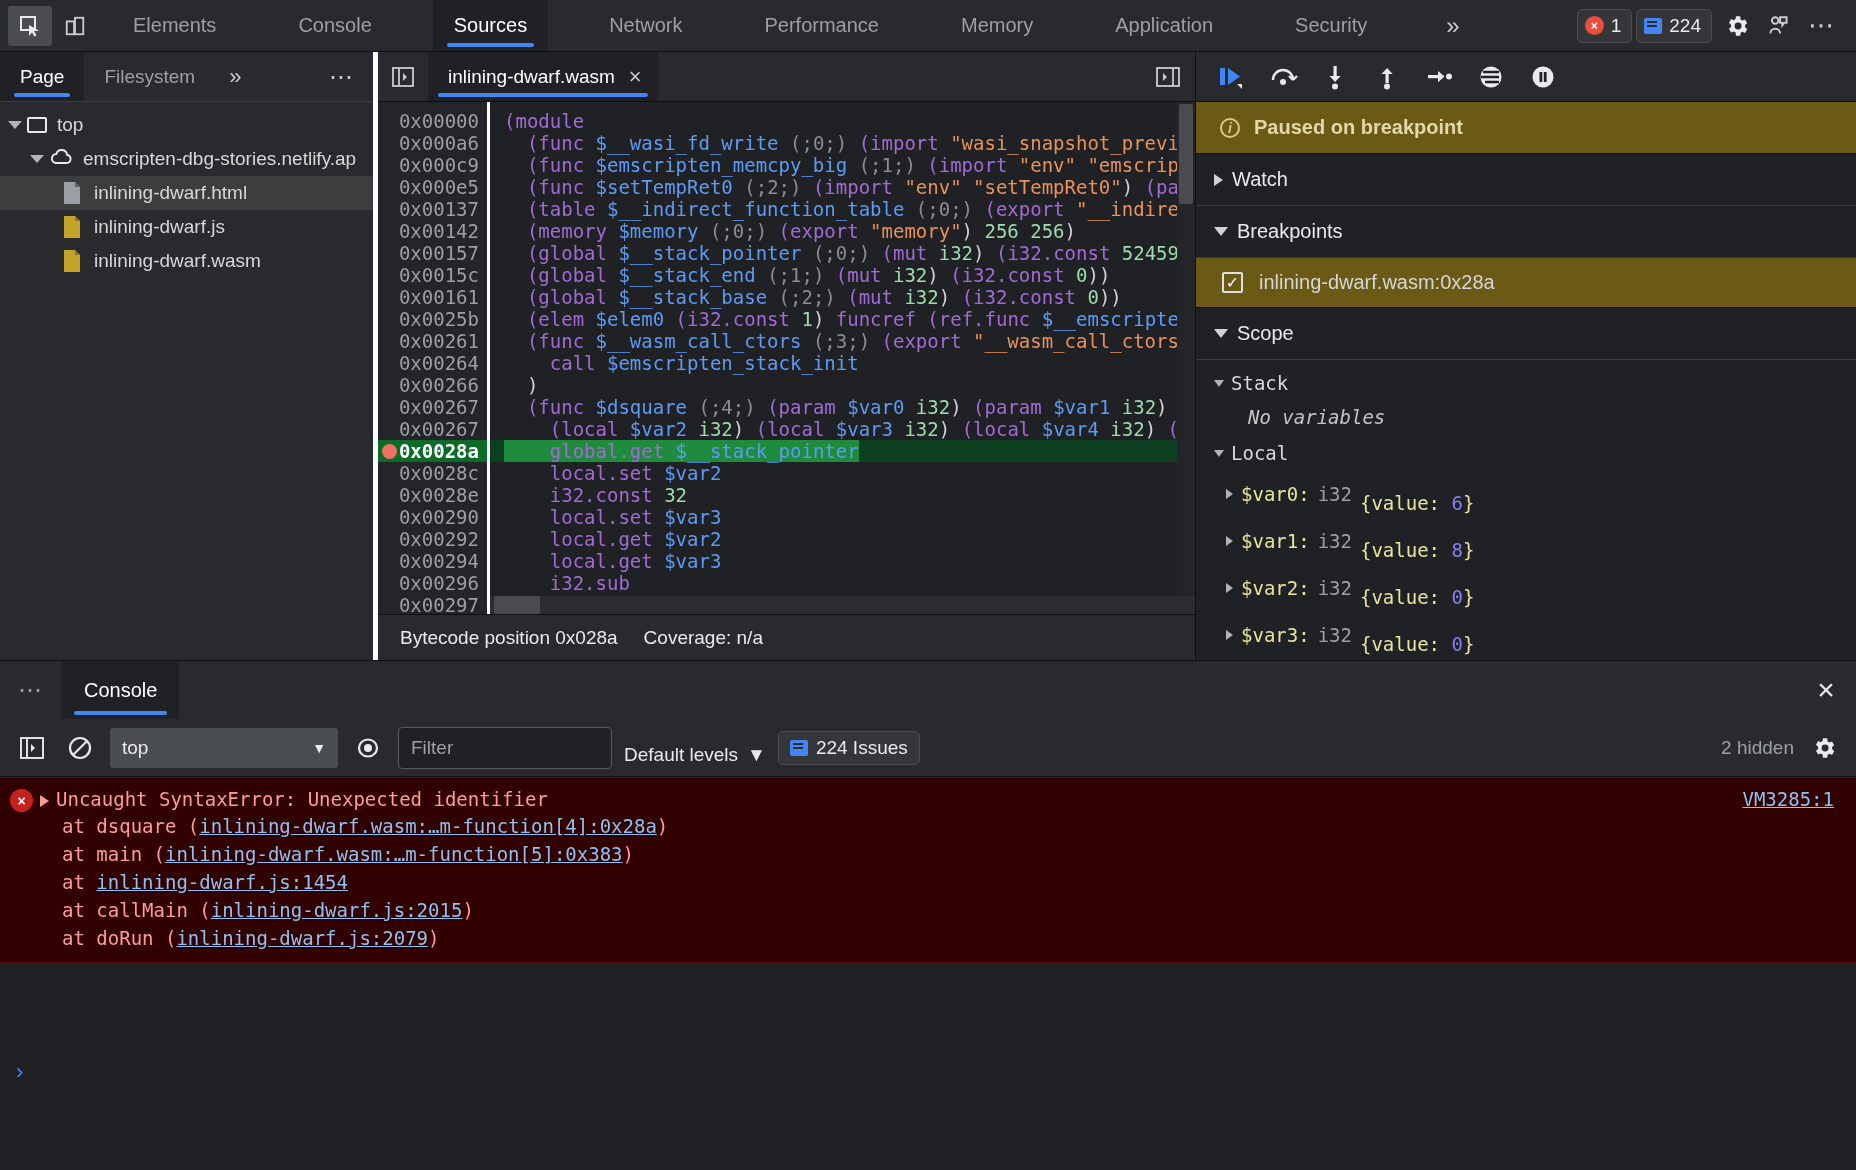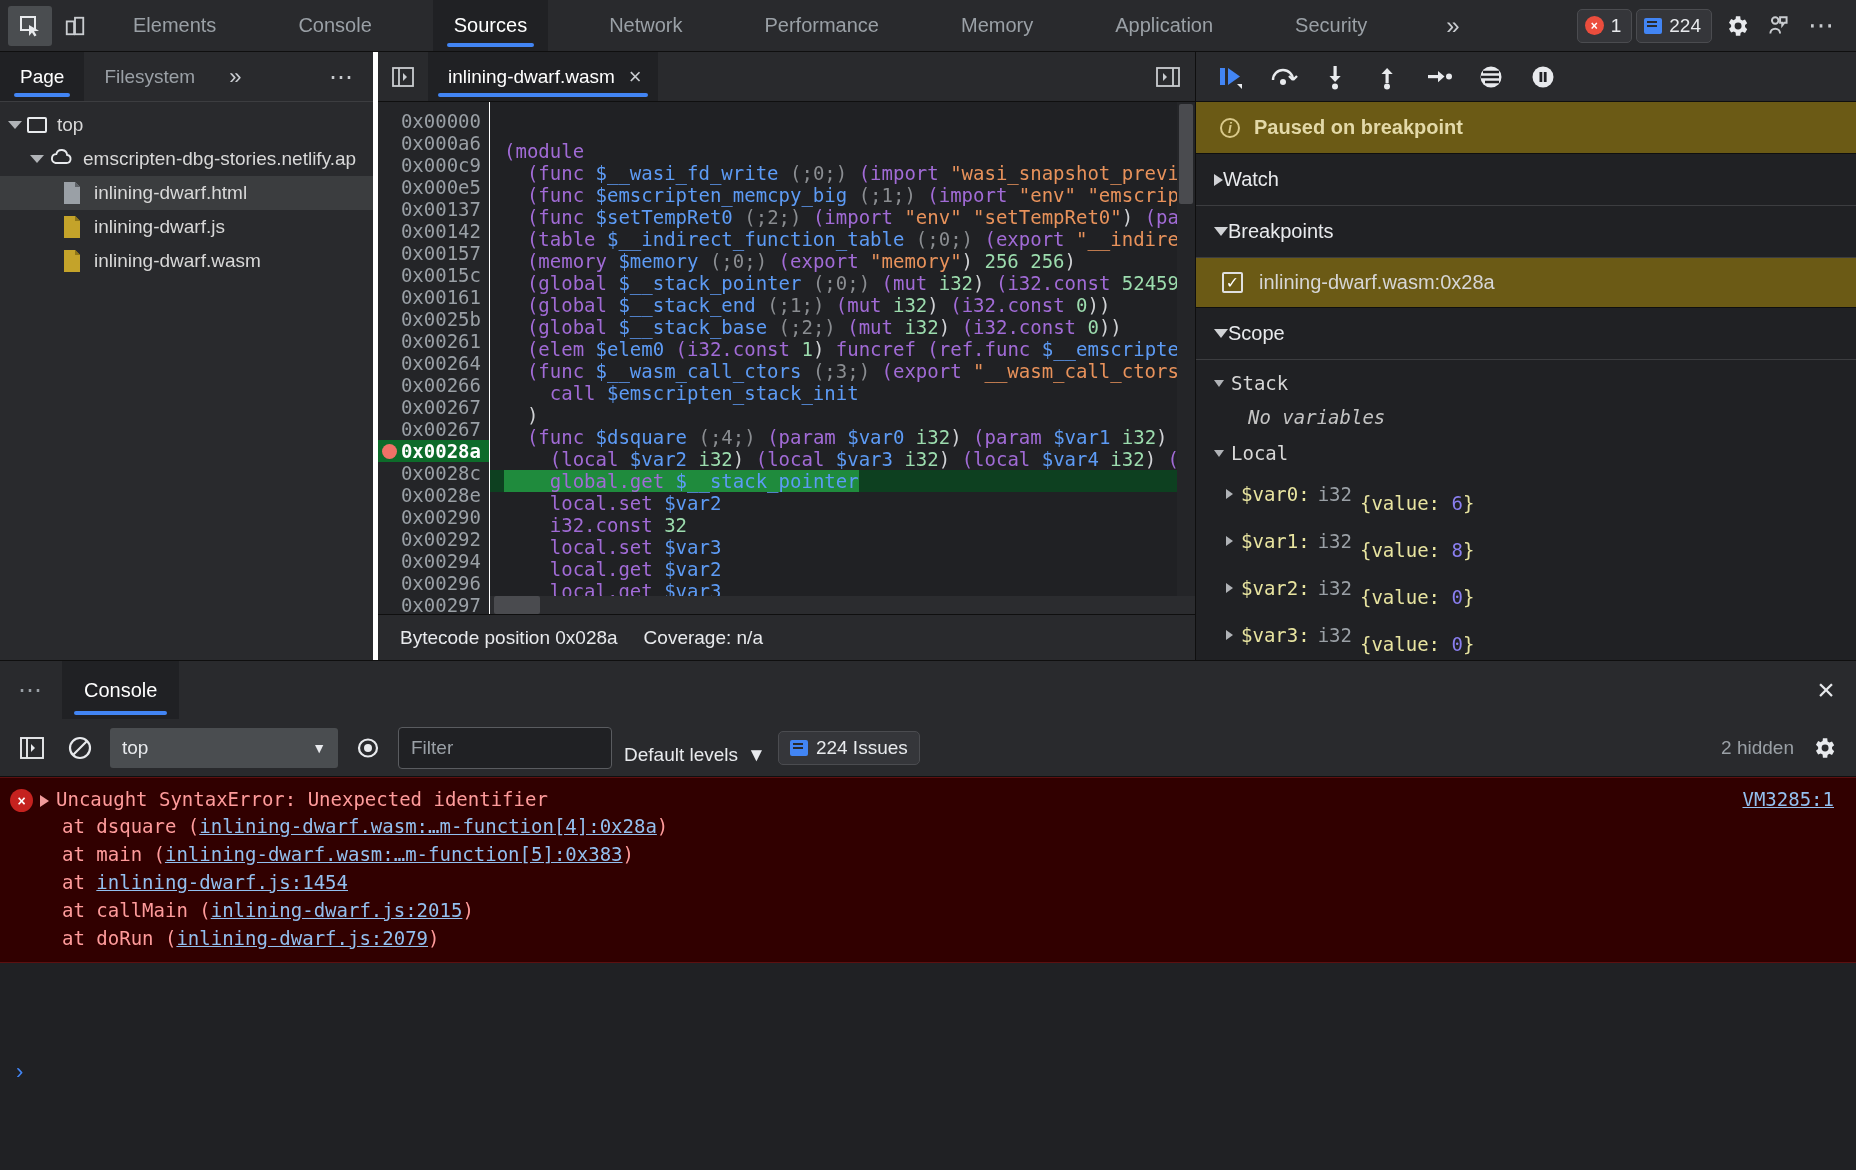--- a/index.html
+++ b/index.html
@@ -81,25 +81,25 @@
   .source-area{flex:1;display:flex;flex-direction:column;background:#202124;min-width:0;}
   .src-tabbar{height:50px;min-height:50px;display:flex;align-items:stretch;background:#292a2d;border-bottom:1px solid #0f0f0f;}
   .src-panelbtn{width:50px;display:flex;align-items:center;justify-content:center;cursor:pointer;}
   .src-tab{display:flex;align-items:center;padding:0 16px 0 20px;background:#202124;color:#fff;font-size:19px;position:relative;cursor:pointer;max-width:320px;}
   .src-tab:after{content:'';position:absolute;left:10px;right:10px;bottom:4px;height:4px;background:#4285f4;border-radius:2px;}
   .src-close{margin-left:14px;color:#c9ccd0;font-size:22px;line-height:0.8;cursor:pointer;}
   .src-expand{margin-left:auto;width:54px;display:flex;align-items:center;justify-content:center;cursor:pointer;}
 
   .editor-wrap{flex:1;display:flex;overflow:hidden;position:relative;background:#202124;}
   .gutter{background:#242528;color:#9aa0a6;font-family:"DejaVu Sans Mono",monospace;font-size:19px;
-    padding-top:8px;text-align:right;width:112px;min-width:112px;border-right:1px solid #ffffff;user-select:none;}
+    padding-top:8px;text-align:right;width:112px;min-width:112px;border-right:3px solid #ffffff;user-select:none;}
   .gline{height:22px;line-height:22px;padding-right:8px;white-space:nowrap;position:relative;}
   .gline.bp{background:#0d6b2a;color:#fff;font-weight:bold;}
   .bp-dot{position:absolute;left:4px;top:4px;width:15px;height:15px;border-radius:50%;background:#f07167;}
-  .code{flex:1;font-family:"DejaVu Sans Mono",monospace;font-size:19px;padding-top:8px;overflow:hidden;white-space:nowrap;min-width:0;margin-top:30px;}
+  .code{flex:1;font-family:"DejaVu Sans Mono",monospace;font-size:19px;padding-top:8px;overflow:hidden;white-space:nowrap;min-width:0;}
   .cline{height:22px;line-height:22px;padding-left:14px;white-space:nowrap;}
   .cline.bp{background:#0d4020;}
   .cline.bp .sel{background:#1f8b3d;}
   .k{color:#a16bd6;} .id{color:#5d9bf5;} .num{color:#9cdcae;} .str{color:#e8925b;}
   .cmt{color:#8a8d91;} .pl{color:#d0d2d5;}
 
   .ed-scroll-h{position:absolute;bottom:0;left:112px;right:0;height:18px;background:#2b2c2f;}
   .ed-scroll-h .thumb{width:46px;height:18px;background:#4a4b4f;border-radius:2px;margin-left:4px;}
   .ed-scroll-v{position:absolute;top:0;right:0;width:18px;bottom:18px;background:#242528;}
   .ed-scroll-v .thumb{width:14px;height:100px;background:#4a4b4f;border-radius:2px;margin:2px auto;}
@@ -108,21 +108,21 @@
     padding-left:22px;color:#e8eaed;font-size:19px;gap:26px;}
 
   
   .debugger{width:661px;min-width:661px;background:#202124;display:flex;flex-direction:column;border-left:1px solid #0f0f0f;}
   .dbg-toolbar{height:50px;min-height:50px;background:#292a2d;display:flex;align-items:center;gap:2px;padding-left:10px;border-bottom:1px solid #0f0f0f;}
   .dbg-btn{width:50px;height:46px;display:flex;align-items:center;justify-content:center;cursor:pointer;}
   .paused-banner{background:#6b5a15;padding:14px 0 14px 24px;display:flex;align-items:center;gap:14px;border-bottom:1px solid #0f0f0f;}
   .info-i{width:20px;height:20px;border-radius:50%;border:2px solid #d9c98a;color:#d9c98a;font-size:14px;font-weight:bold;
     display:flex;align-items:center;justify-content:center;font-style:italic;flex:none;}
   .paused-text{color:#e3d9a8;font-size:20px;font-weight:bold;}
-  .sec-head{display:flex;align-items:center;padding:14px 0 14px 18px;color:#e8eaed;font-size:20px;cursor:pointer;border-bottom:1px solid #3c3d40;}
+  .sec-head{display:flex;align-items:center;gap:9px;padding:14px 0 14px 18px;color:#e8eaed;font-size:20px;cursor:pointer;border-bottom:1px solid #3c3d40;}
   .tri{width:0;height:0;border-top:6px solid transparent;border-bottom:6px solid transparent;border-left:9px solid #d0d2d5;flex:none;}
   .tri.open{border-left:7px solid transparent;border-right:7px solid transparent;border-top:9px solid #d0d2d5;border-bottom:0;}
   .bp-item{background:#6b5a15;display:flex;align-items:center;gap:16px;padding:13px 0 13px 26px;border-bottom:1px solid #0f0f0f;cursor:pointer;}
   .cbx{width:21px;height:21px;border:2px solid #e0e0e0;border-radius:2px;display:flex;align-items:center;justify-content:center;
     color:#fff;font-size:16px;line-height:1;flex:none;}
   .bp-label{color:#d6d6d6;font-size:20px;}
   .scope-body{font-family:"DejaVu Sans Mono",monospace;font-size:19px;padding-top:6px;overflow:hidden;}
   .scope-grp{display:flex;align-items:center;gap:7px;color:#d8d8d8;padding:6px 0 6px 18px;cursor:pointer;}
   .tri-s{width:0;height:0;border-left:5px solid transparent;border-right:5px solid transparent;border-top:7px solid #b0b3b7;flex:none;}
   .tri-s.closed{border-top:5px solid transparent;border-bottom:5px solid transparent;border-left:7px solid #b0b3b7;border-right:0;}

